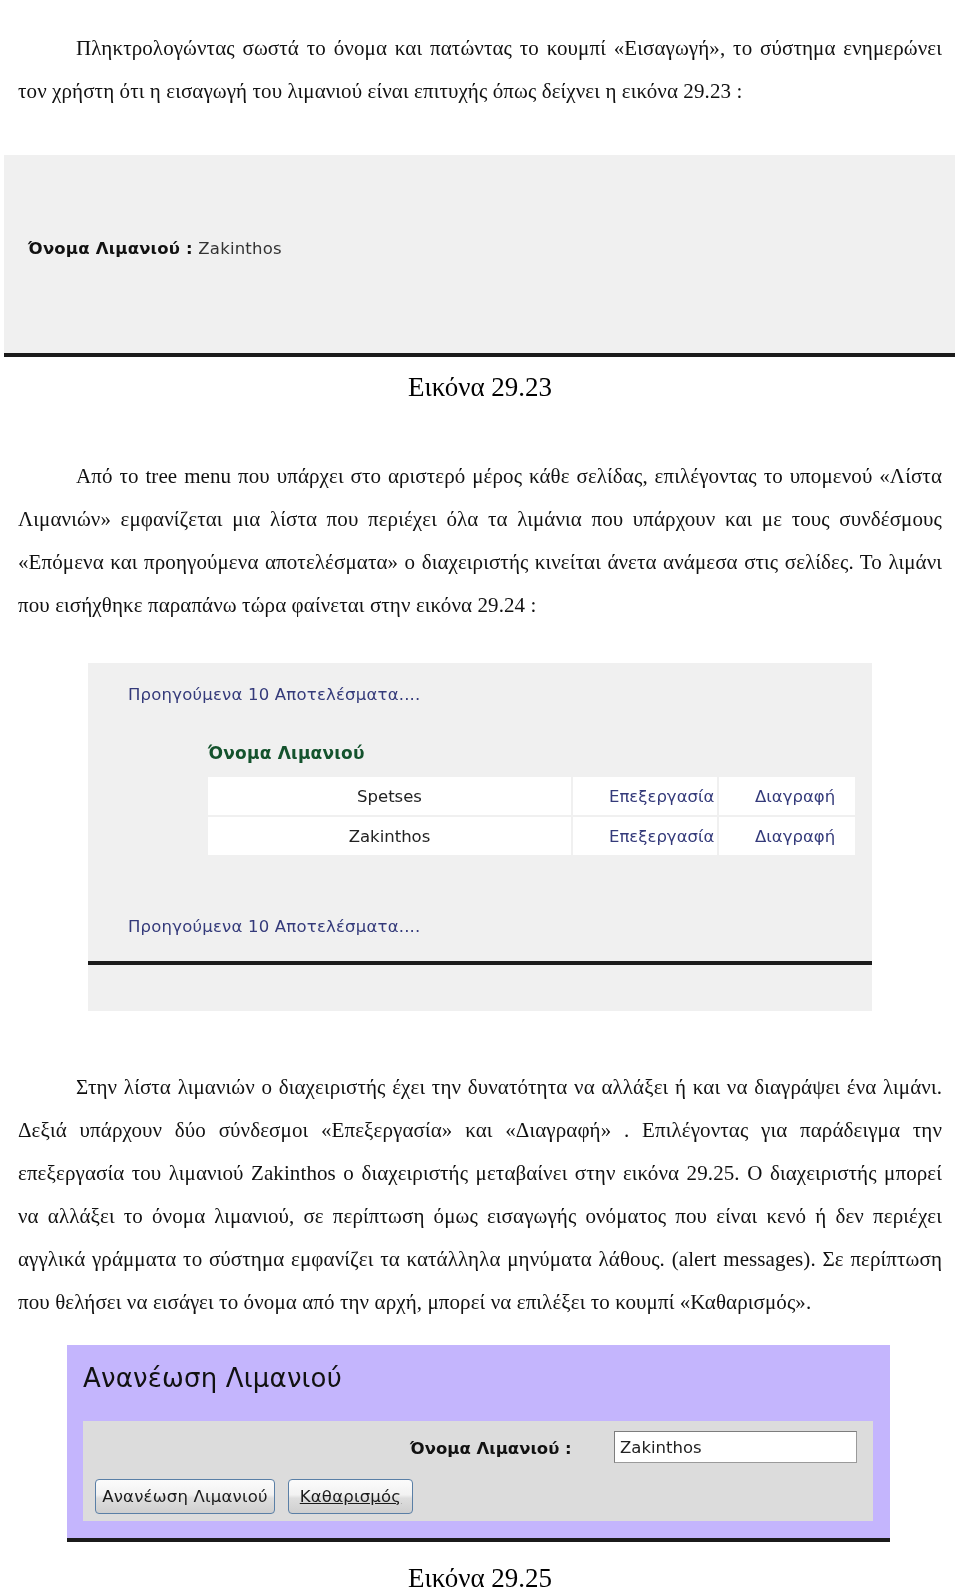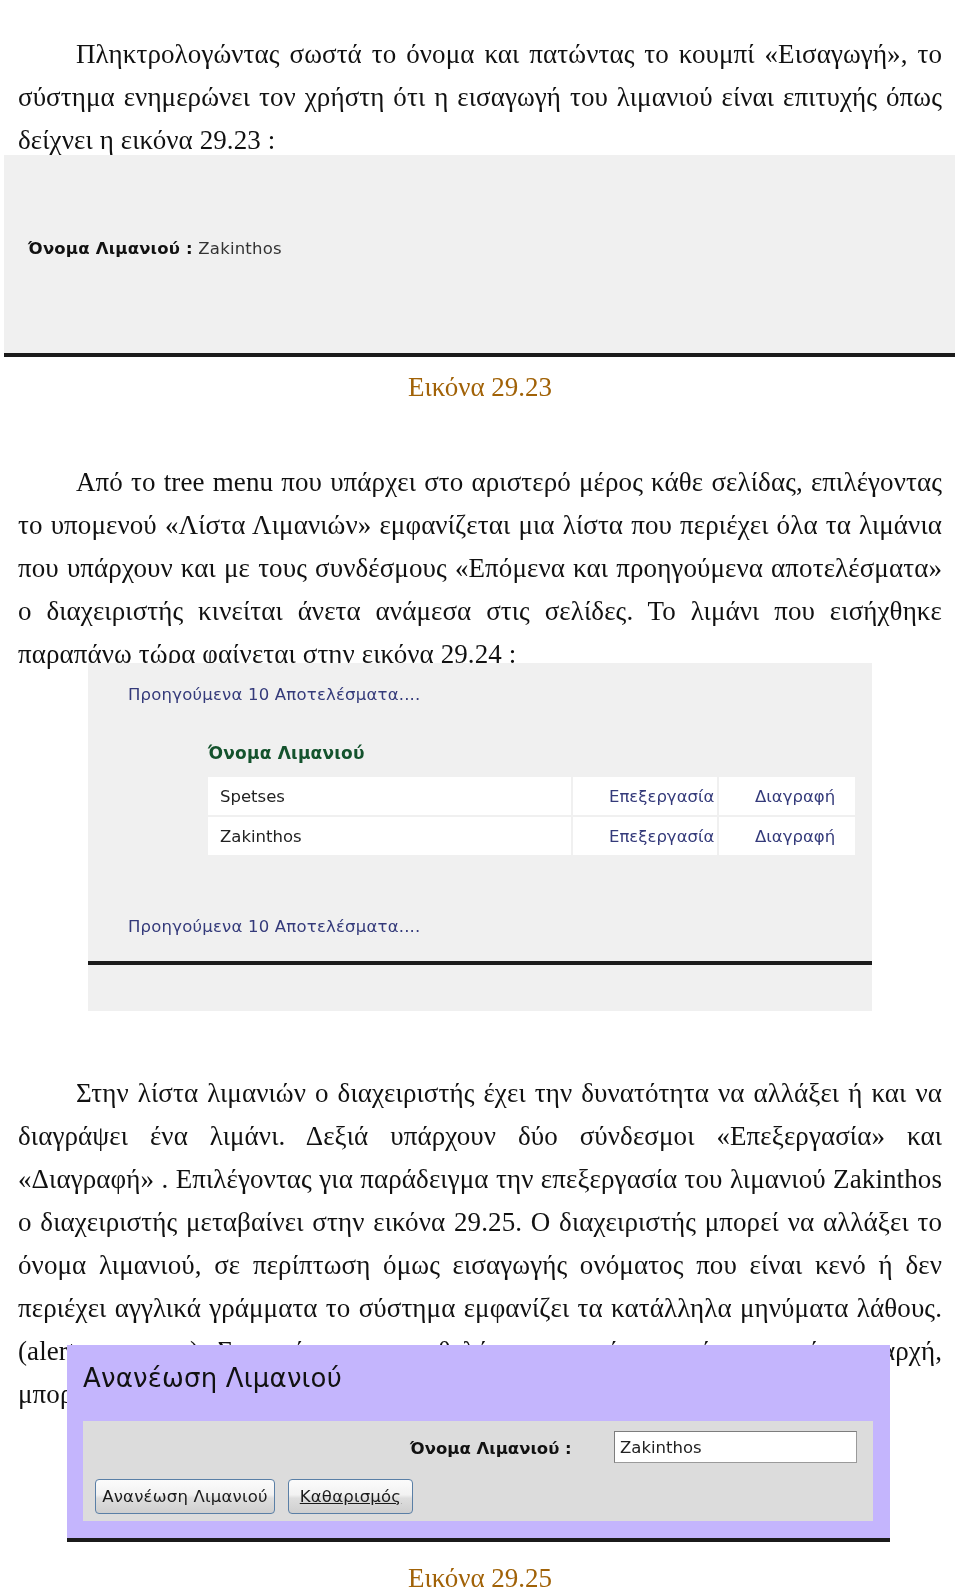--- a/index.html
+++ b/index.html
@@ -21,41 +21,41 @@
     position: relative;
     width: 960px;
     height: 1590px;
     box-sizing: border-box;
   }
 
   
   .prose {
     position: absolute;
     font-family: "Liberation Serif", "DejaVu Serif", serif;
-    font-size: 27px;
+    font-size: 21px;
     line-height: 43px;
     text-align: justify;
     text-justify: inter-word;
     color: #111111;
     letter-spacing: 0.1px;
   }
   .prose .indent {
     display: inline-block;
     width: 58px;
   }
 
   
   .caption {
     position: absolute;
     width: 960px;
     text-align: center;
     font-family: "Liberation Serif", "DejaVu Serif", serif;
     font-size: 27px;
     line-height: 32px;
-    color: #a16207;
+    color: #000000;
   }
 
   
   .shot {
     position: absolute;
     background: #f0f0f0;
     box-sizing: border-box;
     font-family: "DejaVu Sans", "Liberation Sans", sans-serif;
   }
   .shot-rule {
@@ -132,21 +132,21 @@
     height: 38px;
     font-size: 16.5px;
     color: #222222;
     padding: 0 12px;
     vertical-align: middle;
     white-space: nowrap;
   }
   #ports-table tr.row-hover td {
     background: #c3c3c3;
   }
-  #ports-table td.col-name { width: 339px; }
+  #ports-table td.col-name { width: 339px; text-align: center; }
   #ports-table td.col-edit { width: 120px; }
   #ports-table td.col-delete { width: 112px; }
   .row-link {
     color: #343a7a;
     text-decoration: none;
     font-size: 16.5px;
     margin-left: 24px;
   }
   tr.row-hover .row-link {
     text-decoration: underline;

